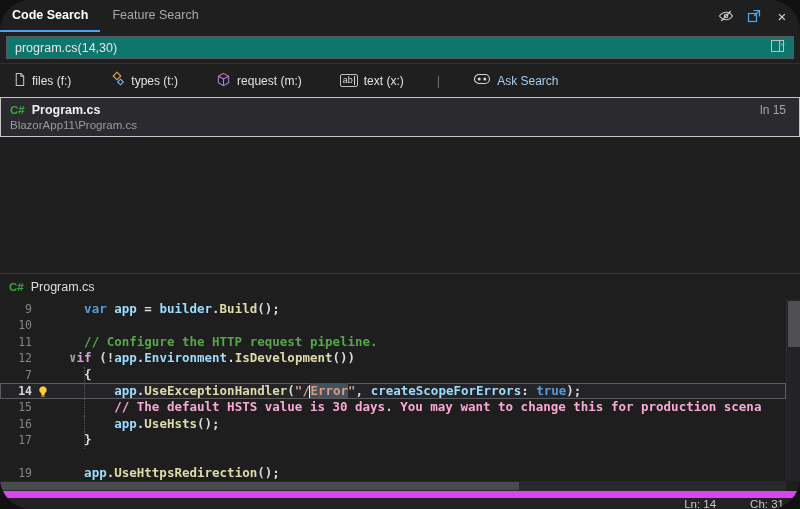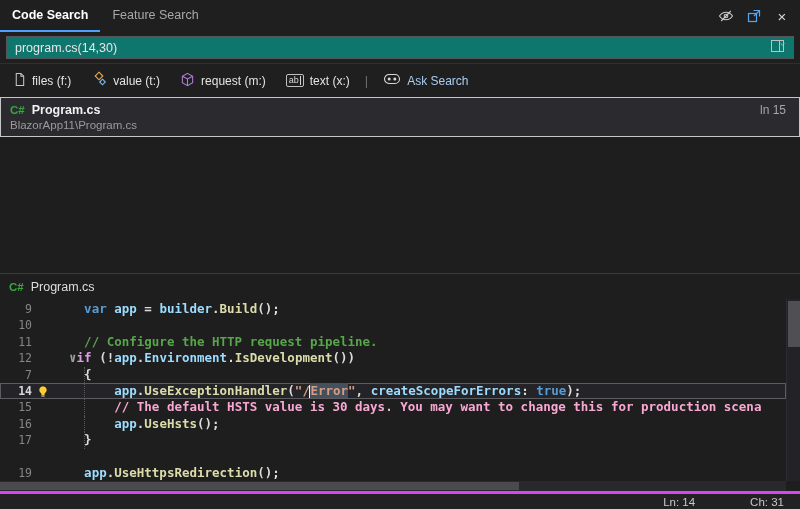--- a/index.html
+++ b/index.html
@@ -1,35 +1,35 @@
 <!DOCTYPE html>
 <html style="--tab-accent: #4DA1FF; --copilot-text: #A9CDF2; --csharp-icon: #37A93C; --selection-border: #C6C6C6;"><head>
 <meta charset="utf-8">
 <style>
   * { box-sizing: border-box; }
   html,body { margin:0; padding:0; background:#111; }
   .window {
     width:800px; height:509px; position:relative; overflow:hidden;
     background:#1e1e1e; font-family:"Liberation Sans", sans-serif;
-    color:#d4d4d4; display:flex; flex-direction:column;
+    color:#d4d4d4; display:flex; flex-direction:column;border-radius:31px;
   }
   
   .tabbar { height:32px; background:#1f1f1f; display:flex; align-items:stretch; flex:none; }
   .tab { padding:0 12px; display:flex; align-items:center; font-size:12.5px; color:#a8a8a8; cursor:default; border-bottom:2px solid transparent; }
   .tab.active { color:#ffffff; font-weight:bold; border-bottom:2px solid var(--tab-accent,#4DA1FF); }
   .tabbar-spacer { flex:1; }
   .tabbar-icons { display:flex; align-items:center; gap:12px; padding-right:10px; }
   .tabbar-icons .icon { width:16px; height:16px; display:flex; align-items:center; justify-content:center; }
   .close-glyph { font-size:15px; color:#d8d8d8; line-height:1; }
   
   .search-row { height:32px; background:#1f1f1f; padding:4px 6px; flex:none; border-bottom:1px solid #303034; }
   .search-box { height:23px; background:#0f766e; border:1px solid #55555c; display:flex; align-items:center; padding:0 6px 0 8px; }
   .search-box input { flex:1; background:transparent; border:none; outline:none; color:#e6e6e6; font-size:12.5px; font-family:"Liberation Sans", sans-serif; padding:0; }
   
-  .filter-row { height:33px; background:#1f1f1f; display:flex; align-items:center; padding:0 4px; gap:2px; flex:none; }
+  .filter-row { height:33px; background:#1f1f1f; display:flex; align-items:center; padding:0 4px; gap:20px; flex:none; }
   .filter-btn { display:flex; align-items:center; gap:6px; padding:4px 9px; font-size:12px; color:#e3e3e3; background:transparent; border:none; font-family:"Liberation Sans", sans-serif; }
   .filter-sep { color:#6d6d6d; font-size:13px; margin:0 4px; }
   .copilot-btn { color:var(--copilot-text,#A9CDF2); }
   .texticon { display:inline-flex; align-items:center; border:1px solid #c0c0c0; border-radius:2px; color:#d8d8d8; font-size:9px; padding:0 2px; height:13px; line-height:11px; }
   .texticon .tbar { display:inline-block; width:1px; height:9px; background:#d8d8d8; margin-left:1px; }
   
   .results { flex:1; background:#1e1e1e; position:relative; }
   .result-item { border:1px solid var(--selection-border,#C6C6C6); background:#2b2b2f; padding:3px 9px 5px 9px; }
   .result-row1 { display:flex; align-items:center; gap:7px; height:17px; }
   .result-name { font-size:12.5px; font-weight:bold; color:#f0f0f0; }
@@ -49,21 +49,21 @@
   .code-content { flex:1 1 auto; position:relative; overflow:hidden; }
   .indent-guide { position:absolute; left:4ch; top:0; bottom:0; border-left:1px dotted #585858; }
   .caret { display:inline-block; width:1.5px; height:13px; background:#f0f0f0; vertical-align:middle; margin:0 -0.5px; }
   
   .vscroll { position:absolute; top:0; right:0; bottom:10px; width:14px; background:#232327; border-left:1px solid #2c2c30; }
   .vscroll .thumb { position:absolute; top:2px; left:1px; width:12px; height:46px; background:#4f4f54; }
   .hscroll { position:absolute; bottom:0; left:0; right:14px; height:10px; background:#29292d; }
   .hscroll .thumb { position:absolute; top:1px; left:0; width:66%; height:8px; background:#4a4a4f; }
   .scroll-corner { position:absolute; right:0; bottom:0; width:14px; height:10px; background:#1e1e1e; }
   
-  .statusbar { height:18px; flex:none; background:#222225; border-top:3px solid #d946ef; display:flex; align-items:center; justify-content:flex-end; padding-right:16px; font-size:11.5px; color:#c8c8c8; gap:55px; }
+  .statusbar { height:18px; flex:none; background:#222225; border-top:7px solid #d946ef; display:flex; align-items:center; justify-content:flex-end; padding-right:16px; font-size:11.5px; color:#c8c8c8; gap:34px; }
 </style>
 </head>
 <body>
 
 <div class="window">
 
   <div class="tabbar">
     <div class="tab active">
       <span>Code Search</span>
     </div>
@@ -115,21 +115,21 @@
       </span>
       <span>files (f:)</span>
     </button>
     <button class="filter-btn">
       <span class="icon">
         <svg width="16" height="16" viewBox="0 0 16 16" fill="none" stroke-width="1.1">
           <path d="M8 1.2l3.8 3.8L8 8.8 4.2 5z" stroke="#E8AB53"></path>
           <path d="M11.5 8.2l2.8 2.8-2.8 2.8-2.8-2.8z" stroke="#79B8F3"></path>
         </svg>
       </span>
-      <span>value (t:)</span>
+      <span>types (t:)</span>
     </button>
     <button class="filter-btn">
       <span class="icon">
         <svg width="15" height="15" viewBox="0 0 16 16" fill="none" stroke="#B180D7" stroke-width="1.1">
           <path d="M8 1.5l5.5 3v7l-5.5 3-5.5-3v-7z"></path>
           <path d="M2.5 4.5L8 7.5l5.5-3M8 7.5v7"></path>
         </svg>
       </span>
       <span>request (m:)</span>
     </button>

